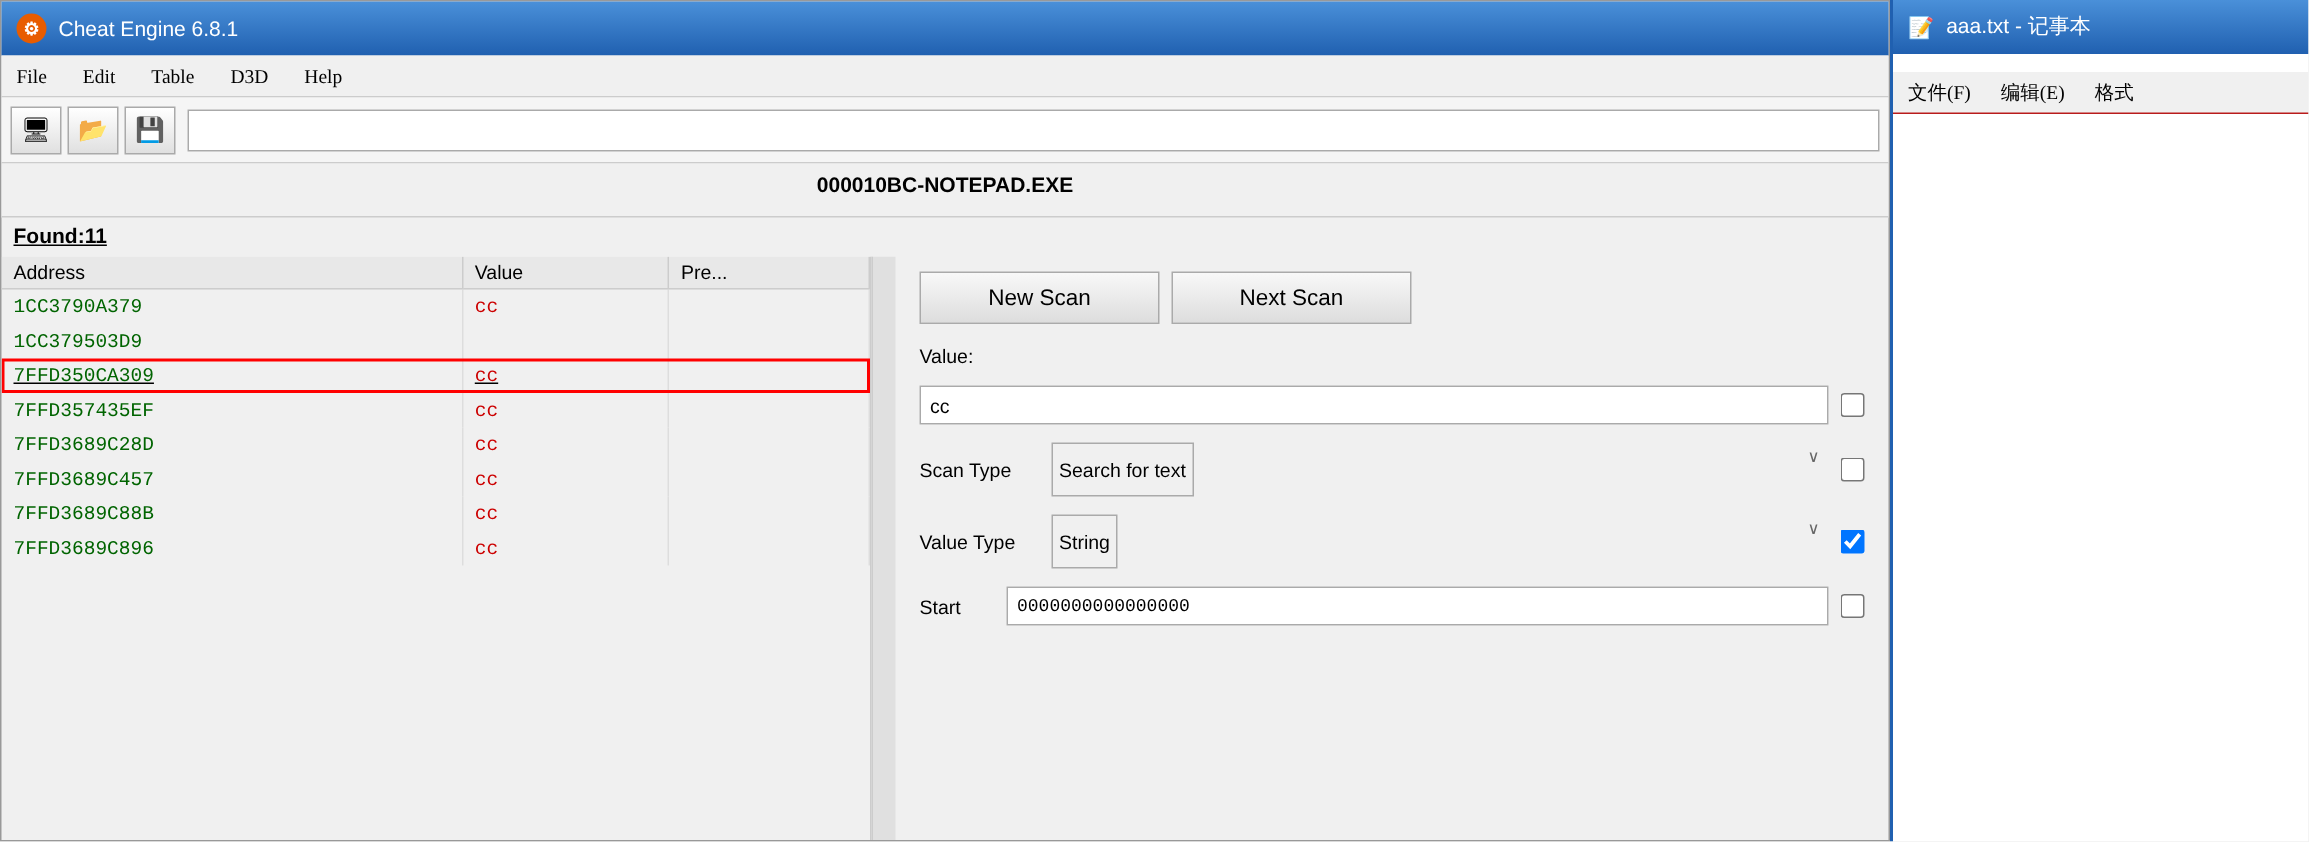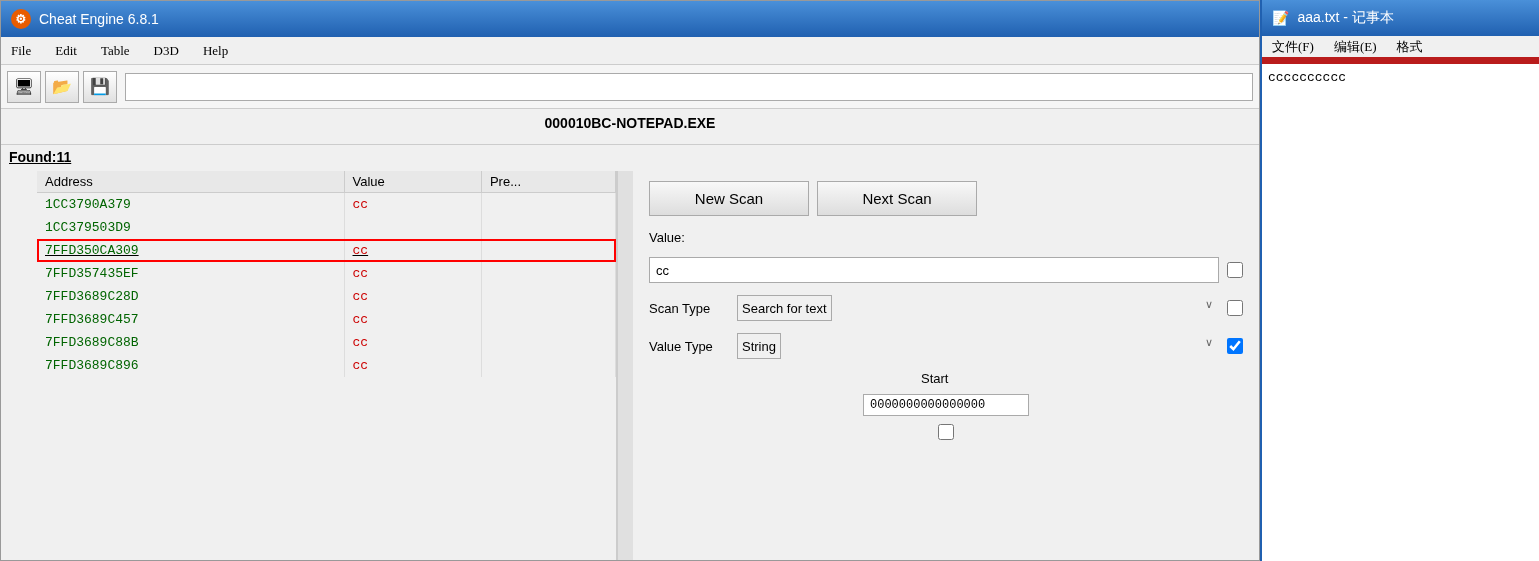--- a/index.html
+++ b/index.html
@@ -88,21 +88,20 @@
       font-weight: bold;
       height: 26px;
       text-decoration: underline;
     }
 
     
     .main-content {
       display: flex;
       flex: 1;
       overflow: hidden;
-      margin-left: 36px;
     }
 
     
     .address-panel {
       width: 580px;
       border-right: 1px solid #ccc;
       display: flex;
       flex-direction: column;
       overflow: hidden;
     }
@@ -182,21 +181,21 @@
       font-size: 13px;
       background: white;
       height: 26px;
     }
     .form-select {
       flex: 1;
       border: 1px solid #aaa;
       padding: 2px 4px;
       font-size: 13px;
       background: #f0f0f0;
-      height: 26px;
+      height: 36px;
       appearance: none;
       -webkit-appearance: none;
       cursor: pointer;
     }
     .select-wrapper {
       flex: 1;
       position: relative;
     }
     .select-wrapper::after {
       content: '∨';
@@ -221,21 +220,20 @@
       font-size: 13px;
       text-align: center;
       font-weight: normal;
       margin: 4px 0;
     }
 
     .start-row {
       display: flex;
       align-items: center;
       gap: 8px;
-      flex-direction: column;
     }
     .start-label {
       font-size: 13px;
       min-width: 50px;
     }
     .start-input {
       flex: 1;
       border: 1px solid #aaa;
       padding: 3px 6px;
       font-size: 12px;
@@ -268,27 +266,28 @@
       padding: 6px 10px;
       display: flex;
       align-items: center;
       gap: 8px;
       height: 36px;
       font-size: 14px;
     }
 
     .notepad-menu {
       background: #f0f0f0;
-      border-bottom: 7px solid #b91c1c;
+      border-bottom: 1px solid #b91c1c;
       padding: 3px 6px;
       display: flex;
       gap: 12px;
       height: 28px;
       align-items: center;
       font-size: 13px;
+      margin-top: 12px;
     }
 
     .notepad-content {
       flex: 1;
       padding: 6px;
       font-family: 'Courier New', monospace;
       font-size: 13px;
       background: white;
       white-space: pre;
     }
@@ -438,14 +437,13 @@
 <div class="notepad-window">
   <div class="notepad-title">
     <span>📝</span>
     <span>aaa.txt - 记事本</span>
   </div>
   <div class="notepad-menu">
     <span class="menu-item">文件(F)</span>
     <span class="menu-item">编辑(E)</span>
     <span class="menu-item">格式</span>
   </div>
-  <div class="notepad-content">cccccccccc</div>
 </div>
 
 </body></html>

